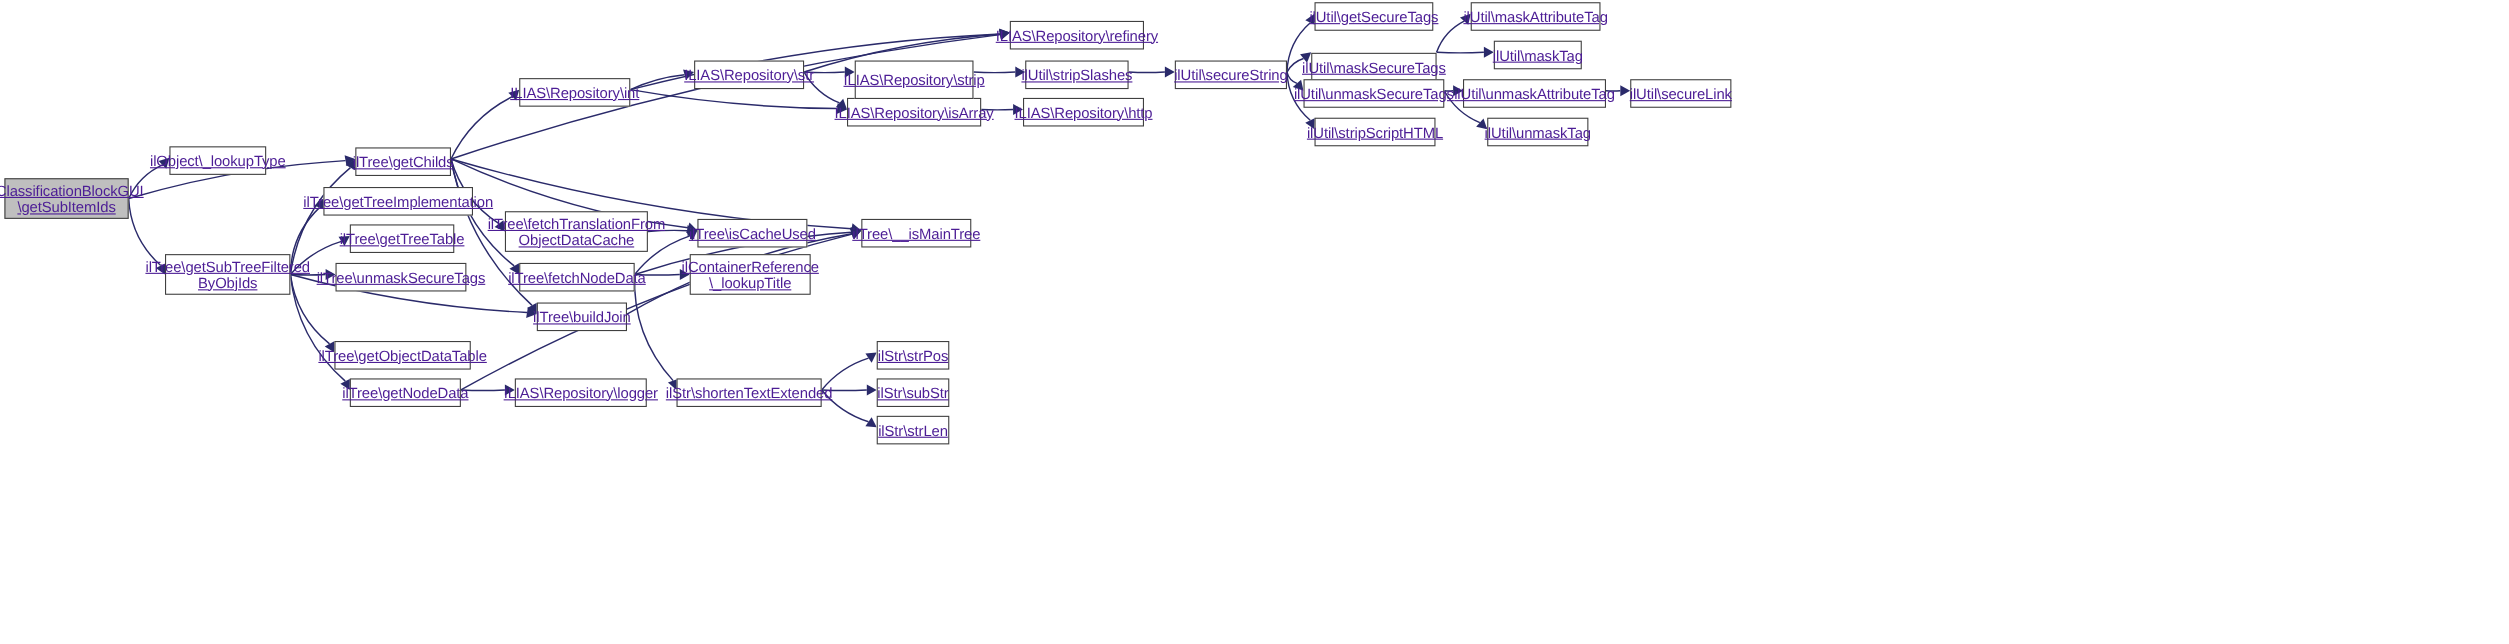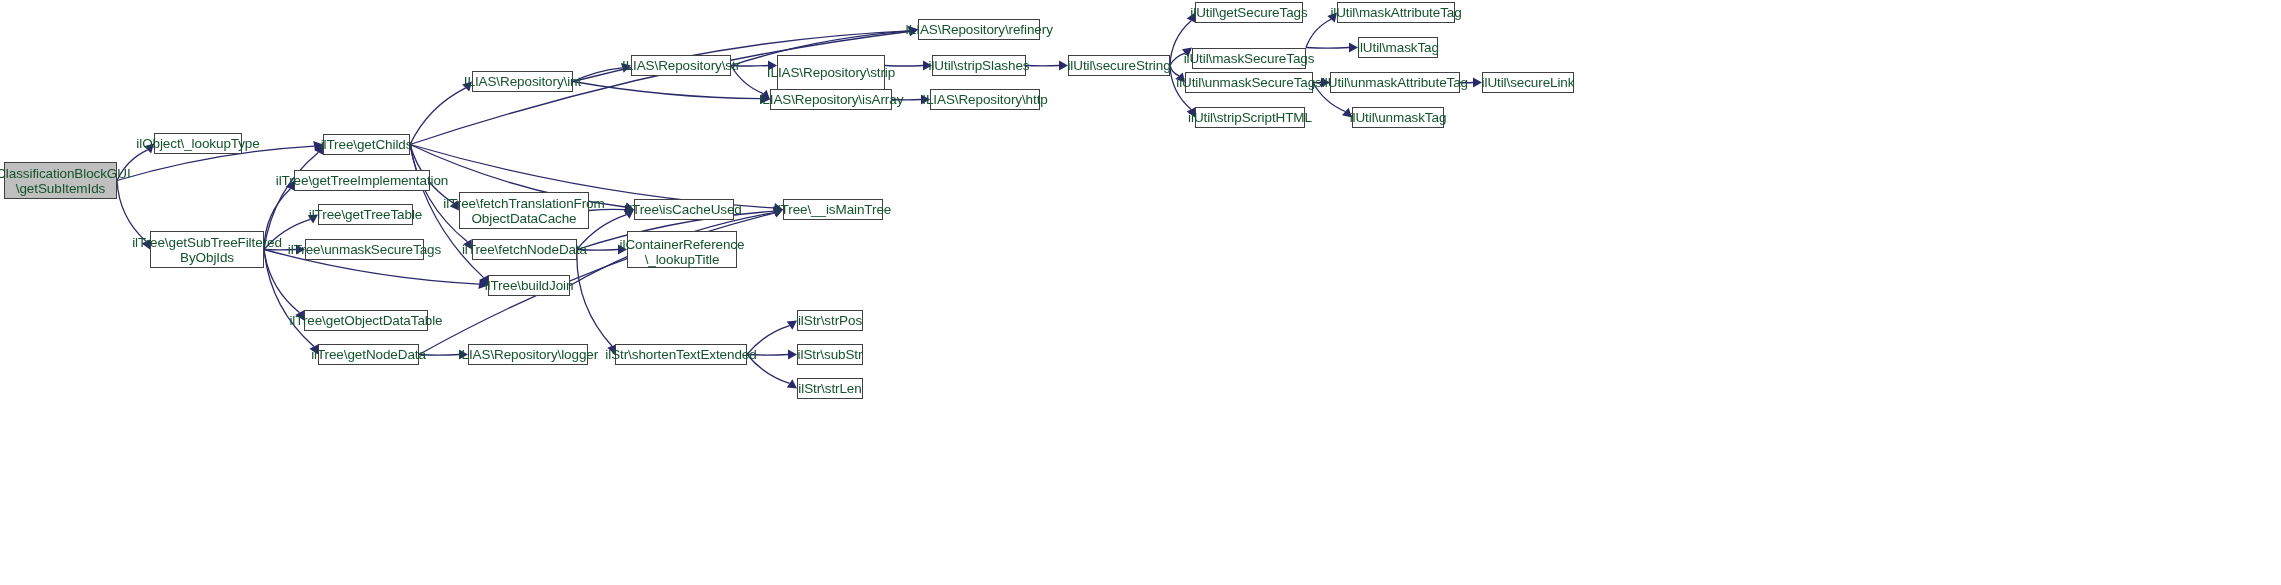--- a/index.html
+++ b/index.html
@@ -11,30 +11,31 @@
     background:#ffffff;
     font-family:"Liberation Sans", sans-serif;
     overflow:hidden;
   }
   #edges{position:absolute;left:0;top:0;width:2281px;height:585px;}
   .node{
     position:absolute;
     box-sizing:border-box;
     border:1px solid #404040;
     background:#ffffff;
-    color:#14532d;
+    color:#4c1d95;
     font-size:13.5px;
     line-height:15px;
     display:flex;
     align-items:center;
     justify-content:center;
     text-align:center;
     white-space:pre-line;
-    padding:0 4px;
+    padding:12px 4px;
     letter-spacing:-0.1px;
+    text-decoration:underline;
   }
   .node.root{
     background:#bfbfbf;
     border:1px solid #404040;
   }
   .node span{display:block;}
 </style>
 </head>
 <body>
 
@@ -147,21 +148,21 @@
       <div class="node" style="left: 318px; top: 344px; width: 101px; height: 21px;"><span>ilTree\getNodeData</span></div>
       <div class="node" style="left: 472px; top: 71px; width: 101px; height: 21px;"><span>ILIAS\Repository\int</span></div>
       <div class="node" style="left: 459px; top: 192px; width: 130px; height: 37px;"><span>ilTree\fetchTranslationFrom
 ObjectDataCache</span></div>
       <div class="node" style="left: 472px; top: 239px; width: 105px; height: 21px;"><span>ilTree\fetchNodeData</span></div>
       <div class="node" style="left: 488px; top: 275px; width: 82px; height: 21px;"><span>ilTree\buildJoin</span></div>
       <div class="node" style="left: 468px; top: 344px; width: 120px; height: 21px;"><span>ILIAS\Repository\logger</span></div>
       <div class="node" style="left: 631px; top: 55px; width: 100px; height: 21px;"><span>ILIAS\Repository\str</span></div>
       <div class="node" style="left: 770px; top: 89px; width: 122px; height: 21px;"><span>ILIAS\Repository\isArray</span></div>
       <div class="node" style="left: 634px; top: 199px; width: 100px; height: 21px;"><span>ilTree\isCacheUsed</span></div>
-      <div class="node" style="left: 627px; top: 231px; width: 110px; height: 37px; align-items: flex-end;"><span>ilContainerReference
+      <div class="node" style="left: 627px; top: 231px; width: 110px; height: 37px;"><span>ilContainerReference
 \_lookupTitle</span></div>
       <div class="node" style="left: 615px; top: 344px; width: 132px; height: 21px;"><span>ilStr\shortenTextExtended</span></div>
       <div class="node" style="left: 783px; top: 199px; width: 100px; height: 21px;"><span>ilTree\__isMainTree</span></div>
       <div class="node" style="left: 797px; top: 310px; width: 66px; height: 21px;"><span>ilStr\strPos</span></div>
       <div class="node" style="left: 797px; top: 344px; width: 66px; height: 21px;"><span>ilStr\subStr</span></div>
       <div class="node" style="left: 797px; top: 378px; width: 66px; height: 21px;"><span>ilStr\strLen</span></div>
       <div class="node" style="left: 777px; top: 55px; width: 108px; height: 35px;"><span>ILIAS\Repository\strip</span></div>
       <div class="node" style="left: 930px; top: 89px; width: 110px; height: 21px;"><span>ILIAS\Repository\http</span></div>
       <div class="node" style="left: 918px; top: 19px; width: 122px; height: 21px;"><span>ILIAS\Repository\refinery</span></div>
       <div class="node" style="left: 932px; top: 55px; width: 94px; height: 21px;"><span>ilUtil\stripSlashes</span></div>

